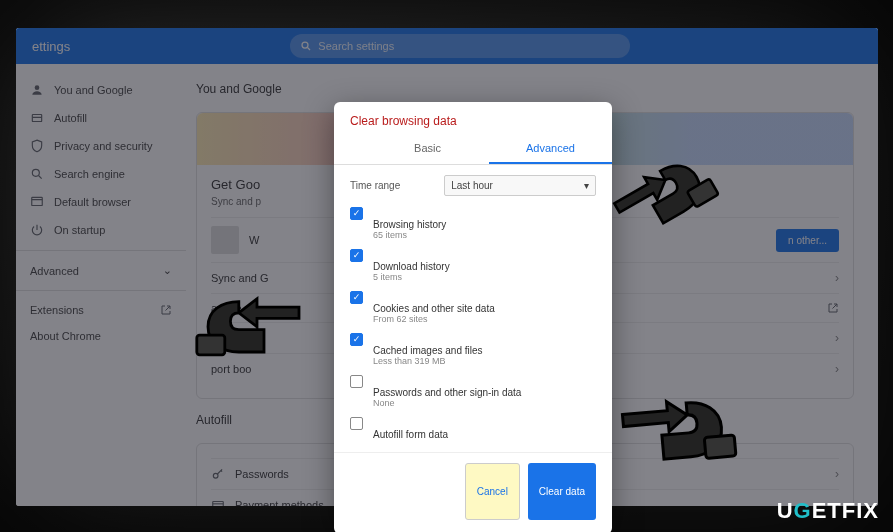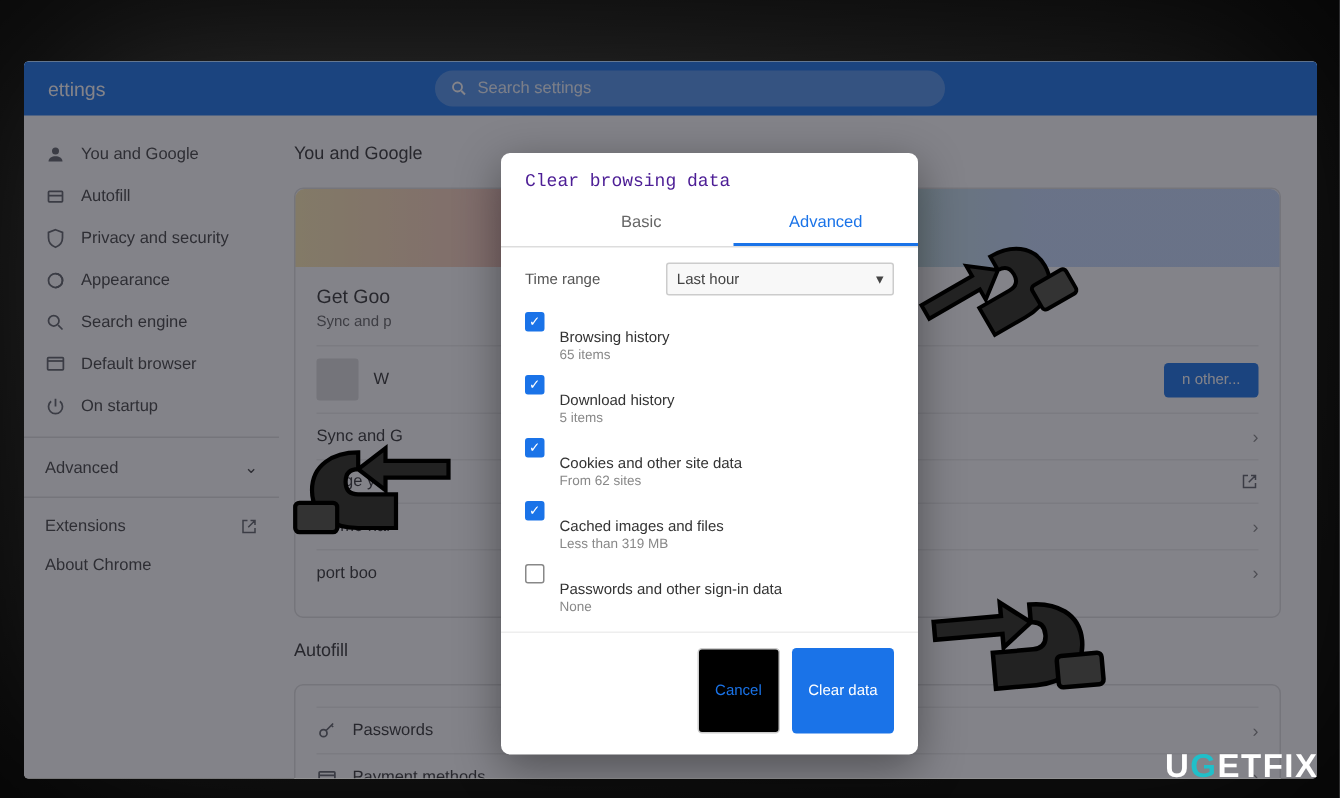--- a/index.html
+++ b/index.html
@@ -1,19 +1,19 @@
 <!DOCTYPE html>
 <html><head>
 <meta charset="utf-8">
 <style>
 * { margin: 0; padding: 0; box-sizing: border-box; font-family: Arial, sans-serif; }
 body { width: 893px; height: 532px; background: #2a2a2a; position: relative; overflow: hidden; }
 .texture-bg { position: absolute; inset: 0; background: radial-gradient(ellipse at 30% 30%, #3a3a3a 0%, #1a1a1a 80%); }
 .vignette { position: absolute; inset: 0; box-shadow: inset 0 0 120px 40px rgba(0,0,0,0.8); }
-.browser-window { position: absolute; top: 41px; left: 16px; width: 862px; height: 478px; background: #fff; border-radius: 3px; overflow: hidden; }
+.browser-window { position: absolute; top: 28px; left: 16px; width: 862px; height: 478px; background: #fff; border-radius: 3px; overflow: hidden; }
 .overlay-dark { position: absolute; inset: 0; background: rgba(30,30,40,0.55); z-index: 5; pointer-events: none; }
 .top-bar { height: 36px; background: #1a73e8; display: flex; align-items: center; padding: 0 16px; position: relative; z-index: 1; }
 .top-bar-title { color: #fff; font-size: 13px; margin-right: 220px; }
 .search-box { flex: 0 0 340px; height: 24px; background: rgba(255,255,255,0.25); border-radius: 12px; display: flex; align-items: center; padding: 0 10px; }
 .search-icon-svg { width: 12px; height: 12px; margin-right: 6px; }
 .search-text { color: #fff; font-size: 11px; opacity: 0.9; }
 .content-wrap { display: flex; height: calc(100% - 36px); }
 .sidebar { width: 170px; padding: 12px 0; font-size: 11px; color: #444; }
 .sidebar-item { display: flex; align-items: center; padding: 7px 14px; gap: 10px; }
 .sidebar-icon { width: 14px; height: 14px; display: flex; align-items: center; justify-content: center; color: #5f6368; }
@@ -26,37 +26,37 @@
 .card-hero { height: 52px; background: linear-gradient(90deg, #fbbc04 0%, #ea4335 25%, #34a853 50%, #4285f4 75%); border-radius: 6px 6px 0 0; margin: -14px -14px 12px -14px; opacity: 0.3; }
 .card-heading { font-size: 13px; margin-bottom: 4px; }
 .card-sub { color: #666; font-size: 10px; margin-bottom: 10px; }
 .card-row { display: flex; align-items: center; justify-content: space-between; padding: 8px 0; border-top: 1px solid #eee; }
 .card-row-left { display: flex; align-items: center; gap: 10px; }
 .avatar-placeholder { width: 28px; height: 28px; background: #ddd; border-radius: 2px; }
 .sync-btn { background: #1a73e8; color: #fff; border: none; padding: 6px 12px; border-radius: 3px; font-size: 10px; }
 .row-arrow { color: #888; font-size: 12px; }
 .row-ext { width: 12px; height: 12px; }
 .modal { position: absolute; top: 102px; left: 334px; width: 278px; background: #fff; border-radius: 6px; box-shadow: 0 8px 30px rgba(0,0,0,0.4); z-index: 10; font-size: 10px; }
-.modal-title { padding: 12px 16px 6px; font-size: 12px; color: #4c1d95; font-family: Liberation Mono, monospace; }
+.modal-title { padding: 12px 16px 6px; font-size: 12px; color: #b91c1c; }
 .tabs { display: flex; border-bottom: 1px solid #ddd; padding-left: 32px; }
 .tab { flex: 1; text-align: center; padding: 8px 0; font-size: 11px; color: #666; cursor: pointer; }
 .tab.active { color: #1a73e8; border-bottom: 2px solid #1a73e8; }
 .modal-body { padding: 10px 16px 4px; }
 .time-row { display: flex; align-items: center; gap: 16px; margin-bottom: 10px; }
 .time-label { font-size: 10px; color: #555; }
 .time-select { flex: 1; border: 1px solid #ccc; border-radius: 2px; padding: 4px 6px; font-size: 10px; color: #444; display: flex; justify-content: space-between; align-items: center; background: #f8f8f8; margin-left: 28px; }
 .check-row { display: flex; gap: 10px; margin-bottom: 8px; align-items: flex-start; }
 .checkbox { width: 13px; height: 13px; border: 1.5px solid #1a73e8; border-radius: 2px; background: #1a73e8; display: flex; align-items: center; justify-content: center; flex-shrink: 0; margin-top: 1px; }
 .checkbox.unchecked { background: #fff; border-color: #888; }
 .checkmark { color: #fff; font-size: 9px; line-height: 1; }
 .check-text { flex: 1; margin-top: 13px; }
 .check-label { font-size: 10px; color: #333; }
 .check-sub { font-size: 9px; color: #888; }
 .modal-footer { display: flex; justify-content: flex-end; gap: 8px; padding: 10px 16px 14px; border-top: 1px solid #eee; }
-.btn-cancel { background: #000000; color: #1a73e8; border: 1px solid #ccc; padding: 5px 11px; border-radius: 3px; font-size: 10px; cursor: pointer; }
+.btn-cancel { background: #fef9c3; color: #1a73e8; border: 1px solid #ccc; padding: 5px 11px; border-radius: 3px; font-size: 10px; cursor: pointer; }
 .btn-clear { background: #1a73e8; color: #fff; border: none; padding: 23px 11px; border-radius: 3px; font-size: 10px; cursor: pointer; }
 .hand { position: absolute; z-index: 20; pointer-events: none; }
 .watermark { position: absolute; bottom: 8px; right: 14px; z-index: 30; font-family: Arial, sans-serif; font-weight: bold; font-size: 22px; letter-spacing: 1px; }
 .watermark .u { color: #fff; }
 .watermark .g { color: #20bfc9; }
 .watermark .rest { color: #fff; }
 </style>
 </head>
 <body>
 
@@ -98,29 +98,20 @@
           <span class="sidebar-icon">
             <svg width="14" height="14" viewBox="0 0 24 24" fill="none" stroke="#5f6368" stroke-width="2">
               <path d="M12 2l8 3v6c0 5-3 9-8 11-5-2-8-6-8-11V5z"></path>
             </svg>
           </span>
           <span>Privacy and security</span>
         </div>
       <div class="sidebar-item">
           <span class="sidebar-icon">
             <svg width="14" height="14" viewBox="0 0 24 24" fill="none" stroke="#5f6368" stroke-width="2">
-              <circle cx="12" cy="12" r="8"></circle>
-              <path d="M12 4a8 8 0 010 16"></path>
-            </svg>
-          </span>
-          <span>Appearance</span>
-        </div>
-      <div class="sidebar-item">
-          <span class="sidebar-icon">
-            <svg width="14" height="14" viewBox="0 0 24 24" fill="none" stroke="#5f6368" stroke-width="2">
               <circle cx="10" cy="10" r="6"></circle>
               <line x1="15" y1="15" x2="20" y2="20"></line>
             </svg>
           </span>
           <span>Search engine</span>
         </div>
       <div class="sidebar-item">
           <span class="sidebar-icon">
             <svg width="14" height="14" viewBox="0 0 24 24" fill="none" stroke="#5f6368" stroke-width="2">
               <rect x="3" y="4" width="18" height="14" rx="1"></rect>
@@ -268,20 +259,27 @@
           <div class="check-text">
             <div class="check-label">Cached images and files</div>
             <div class="check-sub">Less than 319 MB</div>
           </div>
         </div>
         <div class="check-row">
           <div class="checkbox unchecked"></div>
           <div class="check-text">
             <div class="check-label">Passwords and other sign-in data</div>
             <div class="check-sub">None</div>
+          </div>
+        </div>
+        <div class="check-row">
+          <div class="checkbox unchecked"></div>
+          <div class="check-text">
+            <div class="check-label">Autofill form data</div>
+            <div class="check-sub"></div>
           </div>
         </div>
       </div>
   </div>
   <div class="modal-footer">
     <button class="btn-cancel">Cancel</button>
     <button class="btn-clear">Clear data</button>
   </div>
 </div>
 

